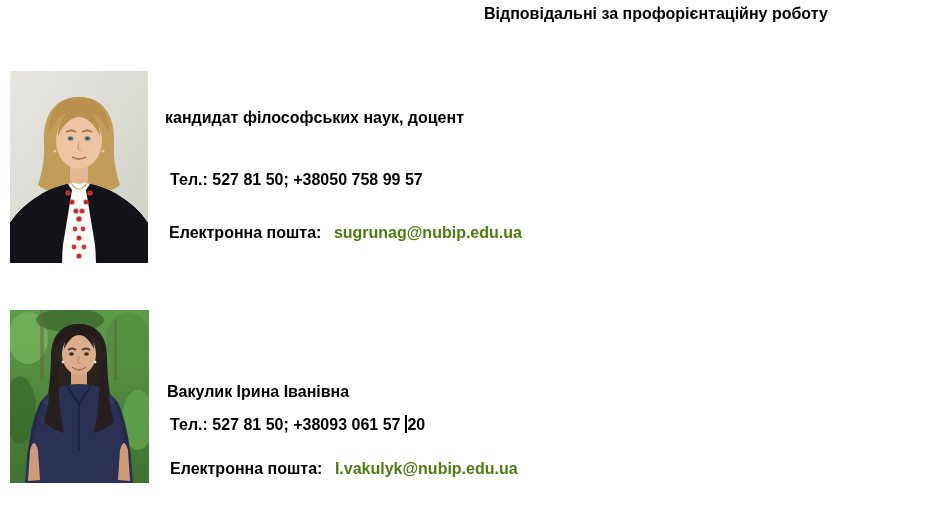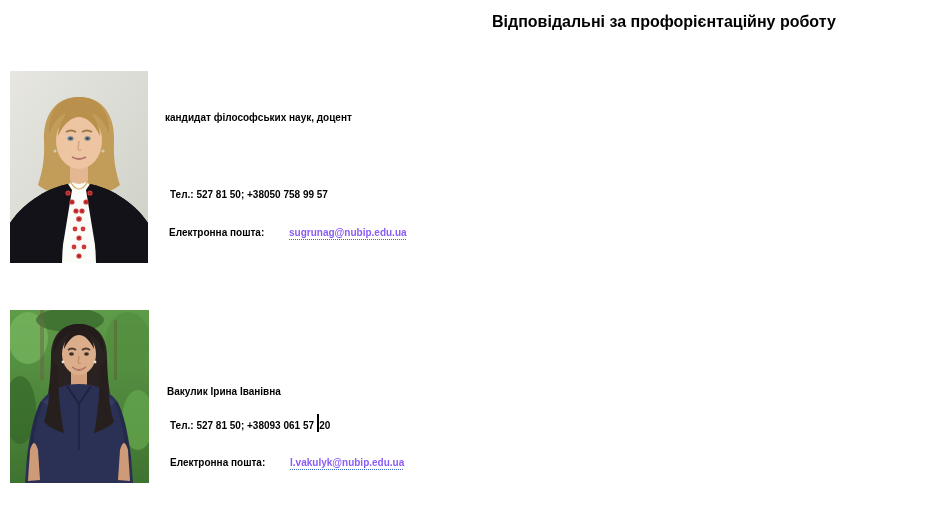--- a/index.html
+++ b/index.html
@@ -10,57 +10,56 @@
     background: #ffffff;
     font-family: "Liberation Sans", sans-serif;
     font-weight: bold;
     color: #000000;
     overflow: hidden;
   }
   .title {
     position: absolute;
     left: 484px;
     top: 3px;
-    margin: 8px;
+    margin: 0;
     font-size: 16px;
     line-height: 22px;
     font-weight: bold;
     white-space: pre;
   }
   .profile { position: absolute; left: 0; width: 936px; }
   .profile-1 { top: 71px;  height: 192px; }
   .profile-2 { top: 310px; height: 173px; }
   .photo {
     position: absolute;
     left: 10px;
     top: 0;
     margin: 0;
     display: block;
     line-height: 0;
   }
   .photo svg { display: block; }
   .line {
     position: absolute;
     margin: 0;
-    font-size: 10px;
+    font-size: 16px;
     line-height: 22px;
     white-space: pre;
   }
   .p1-degree { left: 165px; top: 36px;  }
   .p1-name   { left: 165px; top: 74px;  }
-  .p1-phone  { left: 170px; top: 113px; }
+  .p1-phone  { left: 170px; top: 98px; }
   .p1-email  { left: 169px; top: 151px; }
   .p2-degree { left: 161px; top: 28px;  }
   .p2-name   { left: 167px; top: 71px;  }
   .p2-phone  { left: 170px; top: 104px; text-align: right; }
-  .p2-email  { left: 170px; top: 142px; }
+  .p2-email  { left: 170px; top: 148px; }
   .email-link {
-    color: #8b5cf6;
-    margin-left: 22px;
-    text-decoration: underline;
+    color: #4d7c0f;
+    margin-left: 8px;
     text-decoration-style: dotted;
     text-decoration-color: #3A66C4;
     text-underline-offset: 3px;
     cursor: pointer;
   }
   .caret {
     display: inline-block;
     width: 1.5px;
     height: 18px;
     background: #000000;

